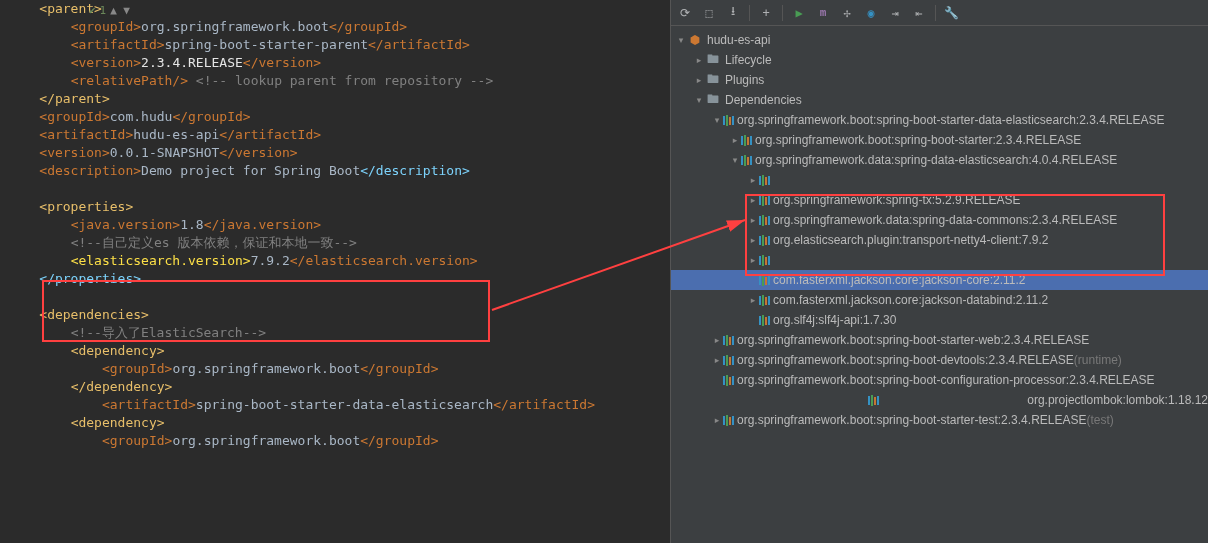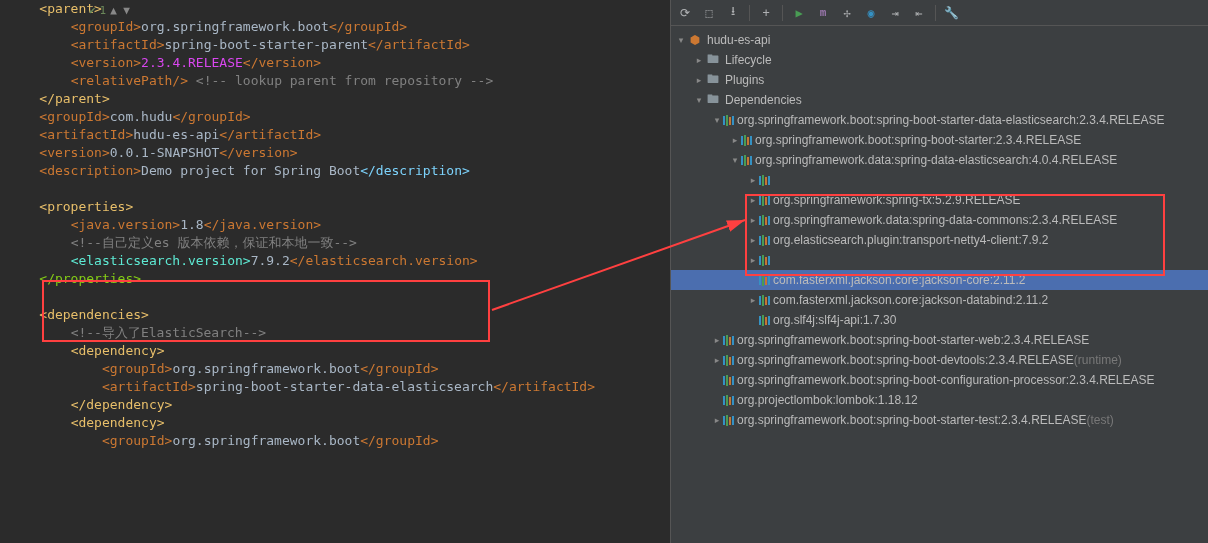--- a/index.html
+++ b/index.html
@@ -136,40 +136,40 @@
 <div class="editor-pane">
   <div class="maven-badge">
     <span style="color:#6a8759">✔</span>
       <span>1</span>
     <span style="color:#888">▲ ▼</span>
   </div>
   <div id="code-lines">
       <div class="code-line">    <span style="color:#e8bf6a">&lt;parent&gt;</span></div>
       <div class="code-line">        <span style="color:#cc7832">&lt;groupId&gt;</span><span style="color:#a9b7c6">org.springframework.boot</span><span style="color:#cc7832">&lt;/groupId&gt;</span></div>
       <div class="code-line">        <span style="color:#cc7832">&lt;artifactId&gt;</span><span style="color:#a9b7c6">spring-boot-starter-parent</span><span style="color:#cc7832">&lt;/artifactId&gt;</span></div>
-      <div class="code-line">        <span style="color:#cc7832">&lt;version&gt;</span><span style="color:#d946ef">2.3.4.RELEASE</span><span style="color:#cc7832">&lt;/version&gt;</span></div>
+      <div class="code-line">        <span style="color:#cc7832">&lt;version&gt;</span><span style="color:#e5e5e5">2.3.4.RELEASE</span><span style="color:#cc7832">&lt;/version&gt;</span></div>
       <div class="code-line">        <span style="color:#cc7832">&lt;relativePath/&gt;</span> <span style="color:#808080">&lt;!-- lookup parent from repository --&gt;</span></div>
       <div class="code-line">    <span style="color:#e8bf6a">&lt;/parent&gt;</span></div>
       <div class="code-line">    <span style="color:#cc7832">&lt;groupId&gt;</span><span style="color:#a9b7c6">com.hudu</span><span style="color:#cc7832">&lt;/groupId&gt;</span></div>
       <div class="code-line">    <span style="color:#cc7832">&lt;artifactId&gt;</span><span style="color:#a9b7c6">hudu-es-api</span><span style="color:#cc7832">&lt;/artifactId&gt;</span></div>
       <div class="code-line">    <span style="color:#cc7832">&lt;version&gt;</span><span style="color:#a9b7c6">0.0.1-SNAPSHOT</span><span style="color:#cc7832">&lt;/version&gt;</span></div>
       <div class="code-line">    <span style="color:#cc7832">&lt;description&gt;</span><span style="color:#a9b7c6">Demo project for Spring Boot</span><span style="color:#7dd3fc">&lt;/description&gt;</span></div>
       <div class="code-line">&nbsp;</div>
       <div class="code-line">    <span style="color:#e8bf6a">&lt;properties&gt;</span></div>
       <div class="code-line">        <span style="color:#cc7832">&lt;java.version&gt;</span><span style="color:#a9b7c6">1.8</span><span style="color:#cc7832">&lt;/java.version&gt;</span></div>
       <div class="code-line">        <span style="color:#808080">&lt;!--自己定义es 版本依赖，保证和本地一致--&gt;</span></div>
-      <div class="code-line">        <span style="color:#5eead4">&lt;elasticsearch.version&gt;</span><span style="color:#a9b7c6">7.9.2</span><span style="color:#cc7832">&lt;/elasticsearch.version&gt;</span></div>
-      <div class="code-line">    <span style="color:#84cc16">&lt;/properties&gt;</span></div>
+      <div class="code-line">        <span style="color:#fde047">&lt;elasticsearch.version&gt;</span><span style="color:#a9b7c6">7.9.2</span><span style="color:#cc7832">&lt;/elasticsearch.version&gt;</span></div>
+      <div class="code-line">    <span style="color:#7dd3fc">&lt;/properties&gt;</span></div>
       <div class="code-line">&nbsp;</div>
       <div class="code-line">    <span style="color:#e8bf6a">&lt;dependencies&gt;</span></div>
       <div class="code-line">        <span style="color:#808080">&lt;!--导入了ElasticSearch--&gt;</span></div>
       <div class="code-line">        <span style="color:#e8bf6a">&lt;dependency&gt;</span></div>
       <div class="code-line">            <span style="color:#cc7832">&lt;groupId&gt;</span><span style="color:#a9b7c6">org.springframework.boot</span><span style="color:#cc7832">&lt;/groupId&gt;</span></div>
+      <div class="code-line">        <span style="color:#e8bf6a">&lt;/dependency&gt;</span></div>
       <div class="code-line">            <span style="color:#cc7832">&lt;artifactId&gt;</span><span style="color:#a9b7c6">spring-boot-starter-data-elasticsearch</span><span style="color:#cc7832">&lt;/artifactId&gt;</span></div>
-      <div class="code-line">        <span style="color:#e8bf6a">&lt;/dependency&gt;</span></div>
       <div class="code-line">        <span style="color:#e8bf6a">&lt;dependency&gt;</span></div>
       <div class="code-line">            <span style="color:#cc7832">&lt;groupId&gt;</span><span style="color:#a9b7c6">org.springframework.boot</span><span style="color:#cc7832">&lt;/groupId&gt;</span></div>
     </div>
 </div>
 
 <div class="highlight-box" id="hb0" style="top: 280px; left: 42px; width: 448px; height: 62px;"></div>
 <div class="highlight-box" id="hb1" style="top: 194px; left: 745px; width: 420px; height: 82px;"></div>
 <svg class="arrow-line" id="arrow-svg" width="1208" height="543">
   <defs>
     <marker id="ah" markerWidth="10" markerHeight="10" refX="9" refY="3" orient="auto">
@@ -377,21 +377,21 @@
         <span class="lib-icon">
           <svg width="14" height="11">
             <rect x="0" y="1" width="2" height="9" fill="#3592c4"></rect>
             <rect x="3" y="0" width="2" height="11" fill="#499c54"></rect>
             <rect x="6" y="2" width="2" height="8" fill="#c57633"></rect>
             <rect x="9" y="1" width="2" height="9" fill="#3592c4"></rect>
           </svg>
         </span> 
         <span class="tree-label">org.springframework.boot:spring-boot-configuration-processor:2.3.4.RELEASE</span>
       </div>
-      <div class="tree-row" style="padding-left: 40px;">
+      <div class="tree-row" style="padding-left: 40px; justify-content: space-between;">
         <span class="tree-arrow"></span>
         <span class="lib-icon">
           <svg width="14" height="11">
             <rect x="0" y="1" width="2" height="9" fill="#3592c4"></rect>
             <rect x="3" y="0" width="2" height="11" fill="#499c54"></rect>
             <rect x="6" y="2" width="2" height="8" fill="#c57633"></rect>
             <rect x="9" y="1" width="2" height="9" fill="#3592c4"></rect>
           </svg>
         </span> 
         <span class="tree-label">org.projectlombok:lombok:1.18.12</span>

